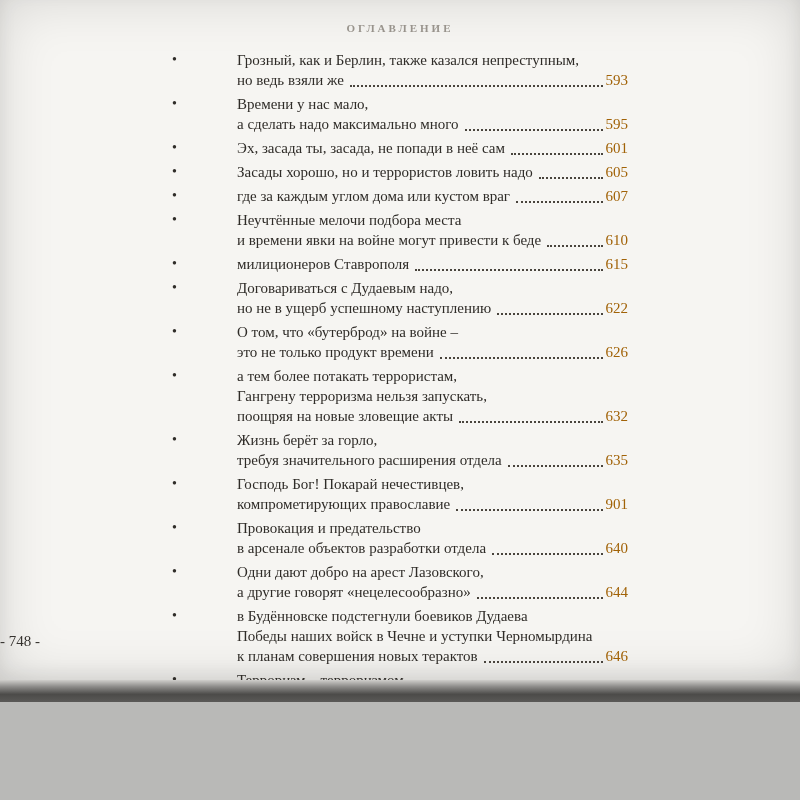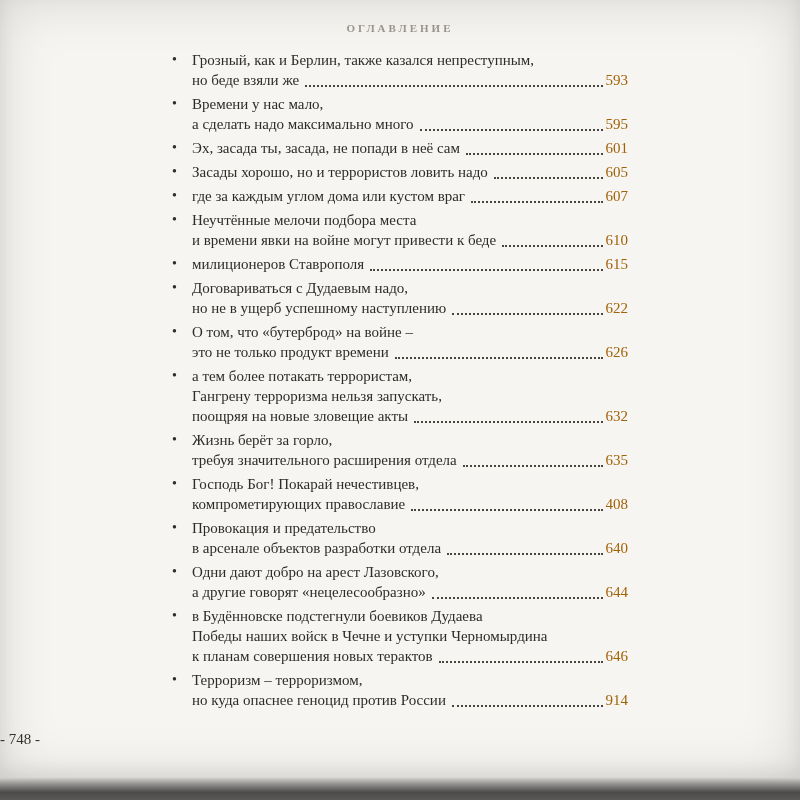--- a/index.html
+++ b/index.html
@@ -3,21 +3,21 @@
 <meta charset="utf-8">
 <style>
   html,body{margin:0;padding:0;}
   body{
     width:800px;height:800px;
     background:#b9b9b7;
     font-family:"Liberation Serif","DejaVu Serif",serif;
     -webkit-font-smoothing:antialiased;
   }
   .photo{
-    position:relative;width:800px;height:800px;overflow:hidden;
+    position:relative;width:800px;height:702px;overflow:hidden;
     background:linear-gradient(#cfcfcd,#c6c6c4);
     font-family:Liberation Serif, serif;
   }
   .page{
     position:absolute;left:0;right:0;top:0;bottom:20px;
     background:#f6f5f2;
     box-shadow:inset 0 0 55px rgba(0,0,0,0.13), inset 0 -8px 18px rgba(0,0,0,0.08);
   }
   .book-edge{
     position:absolute;left:0;right:0;bottom:0;height:22px;
@@ -43,21 +43,21 @@
     line-height:20px;
   }
   .bullet{
     width:20px;
     flex:0 0 20px;
     color:#2f2c28;
     font-size:14px;
   }
   .entry-text{flex:1;min-width:0;}
   .line{display:flex;align-items:baseline;}
-  .line-text{white-space:nowrap;}
+  .line-text{white-space:nowrap;margin-left:45px;}
   .leader{
     flex:1;
     border-bottom:2px dotted #49443d;
     margin:0 3px 3px 6px;
     align-self:flex-end;
     min-width:10px;
   }
   .pagenum{
     white-space:nowrap;
     color:#a16207;
@@ -76,21 +76,21 @@
   <div class="page">
     <div class="header">ОГЛАВЛЕНИЕ</div>
     <div class="content">
         <div class="entry">
           <span class="bullet">•</span>
           <div class="entry-text">
             <div class="line">
               <span class="line-text">Грозный, как и Берлин, также казался непреступным,</span>
             </div>
             <div class="line">
-              <span class="line-text">но беде взяли же</span>
+              <span class="line-text">но ведь взяли же</span>
               <span class="leader"></span>
               <span class="pagenum">593</span>
             </div>
           </div>
         </div>
         <div class="entry">
           <span class="bullet">•</span>
           <div class="entry-text">
             <div class="line">
               <span class="line-text">Времени у нас мало,</span>
@@ -212,21 +212,21 @@
         </div>
         <div class="entry">
           <span class="bullet">•</span>
           <div class="entry-text">
             <div class="line">
               <span class="line-text">Господь Бог! Покарай нечестивцев,</span>
             </div>
             <div class="line">
               <span class="line-text">компрометирующих православие</span>
               <span class="leader"></span>
-              <span class="pagenum">408</span>
+              <span class="pagenum">901</span>
             </div>
           </div>
         </div>
         <div class="entry">
           <span class="bullet">•</span>
           <div class="entry-text">
             <div class="line">
               <span class="line-text">Провокация и предательство</span>
             </div>
             <div class="line">

